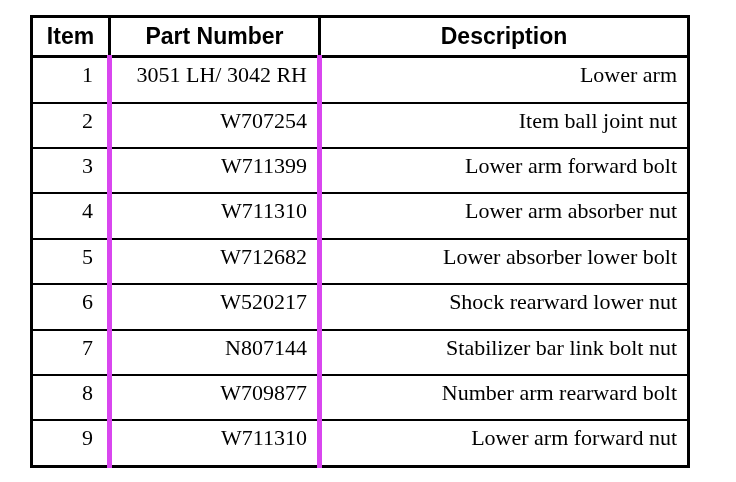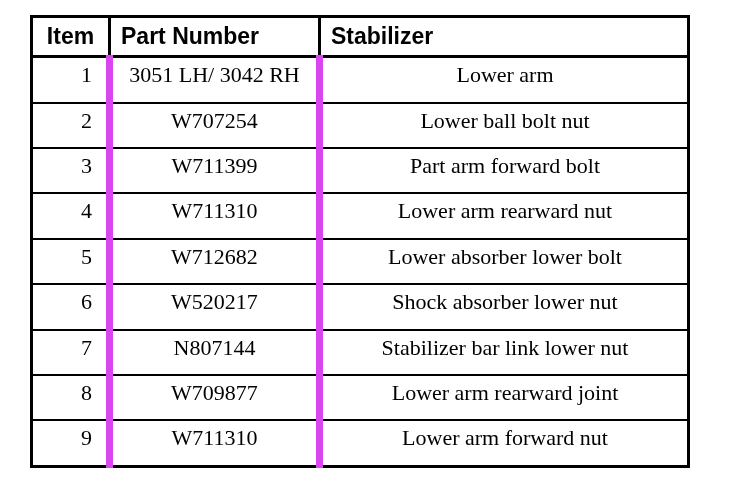--- a/index.html
+++ b/index.html
@@ -59,21 +59,21 @@
     white-space: nowrap;
     background: #ffffff;
   }
   table.parts thead th.th-item {
     text-align: center;
     padding-left: 4px;
     padding-right: 4px;
   }
   table.parts thead th.th-part,
   table.parts thead th.th-desc {
-    text-align: left;
+    text-align: center;
   }
   table.parts thead th.th-part,
   table.parts thead th.th-desc {
     border-left: 3px solid #000000;
   }
 
   
   table.parts tbody td {
     font-family: "Liberation Serif", serif;
     font-weight: normal;
@@ -89,22 +89,22 @@
     border-top: none;
   }
   table.parts tbody td.td-item {
     text-align: right;
     padding-right: 14px;
     padding-left: 4px;
     white-space: nowrap;
   }
   table.parts tbody td.td-part,
   table.parts tbody td.td-desc {
-    text-align: center;
-    border-left: 7px solid #d946ef;
+    text-align: right;
+    border-left: 5px solid #d946ef;
   }
   table.parts tbody td.td-desc {
     white-space: nowrap;
     font-family: Liberation Serif, serif;
   }
 </style>
 </head>
 <body>
 
 <div id="page">
@@ -113,64 +113,64 @@
     <table class="parts">
       <colgroup>
         <col class="c-item">
         <col class="c-part">
         <col class="c-desc">
       </colgroup>
       <thead>
         <tr>
           <th class="th-item">Item</th>
           <th class="th-part">Part Number</th>
-          <th class="th-desc">Stabilizer</th>
+          <th class="th-desc">Description</th>
         </tr>
       </thead>
       <tbody id="parts-body">
 
       <tr>
             <td class="td-item">1</td>
             <td class="td-part">3051 LH/ 3042 RH</td>
             <td class="td-desc">Lower arm</td>
           </tr>
           <tr>
             <td class="td-item">2</td>
             <td class="td-part">W707254</td>
-            <td class="td-desc">Lower ball bolt nut</td>
+            <td class="td-desc">Item ball joint nut</td>
           </tr>
           <tr>
             <td class="td-item">3</td>
             <td class="td-part">W711399</td>
-            <td class="td-desc">Part arm forward bolt</td>
+            <td class="td-desc">Lower arm forward bolt</td>
           </tr>
           <tr>
             <td class="td-item">4</td>
             <td class="td-part">W711310</td>
-            <td class="td-desc">Lower arm rearward nut</td>
+            <td class="td-desc">Lower arm absorber nut</td>
           </tr>
           <tr>
             <td class="td-item">5</td>
             <td class="td-part">W712682</td>
             <td class="td-desc">Lower absorber lower bolt</td>
           </tr>
           <tr>
             <td class="td-item">6</td>
             <td class="td-part">W520217</td>
-            <td class="td-desc">Shock absorber lower nut</td>
+            <td class="td-desc">Shock rearward lower nut</td>
           </tr>
           <tr>
             <td class="td-item">7</td>
             <td class="td-part">N807144</td>
-            <td class="td-desc">Stabilizer bar link lower nut</td>
+            <td class="td-desc">Stabilizer bar link bolt nut</td>
           </tr>
           <tr>
             <td class="td-item">8</td>
             <td class="td-part">W709877</td>
-            <td class="td-desc">Lower arm rearward joint</td>
+            <td class="td-desc">Number arm rearward bolt</td>
           </tr>
           <tr>
             <td class="td-item">9</td>
             <td class="td-part">W711310</td>
             <td class="td-desc">Lower arm forward nut</td>
           </tr>
         </tbody>
     </table>
   </div>
 

